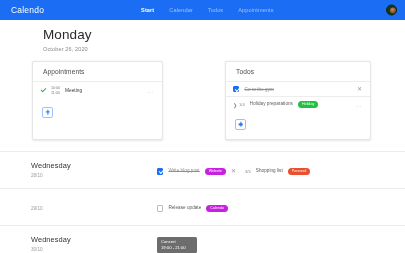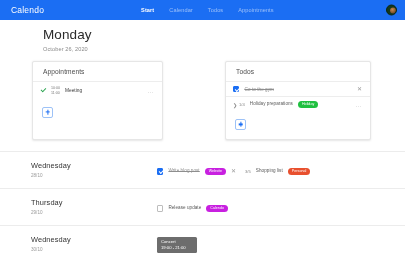--- a/index.html
+++ b/index.html
@@ -339,21 +339,20 @@
       </div>
       <div class="chip">
         <div class="frac">3/5</div>
         <div class="todo-text"><span>Shopping list</span><span class="tag" style="background:#e8502e">Personal</span></div>
       </div>
     </div>
   </div>
 
   <div class="day">
     <div class="day-label">
-      <div class="day-name">Thursday</div>
       <div class="day-date">29/10</div>
     </div>
     <div class="day-items">
       <div class="chip">
         <div class="cb empty"></div>
         <div class="todo-text"><span>Release update</span><span class="tag" style="background:#c820e0">Calendo</span></div>
       </div>
     </div>
   </div>
 

